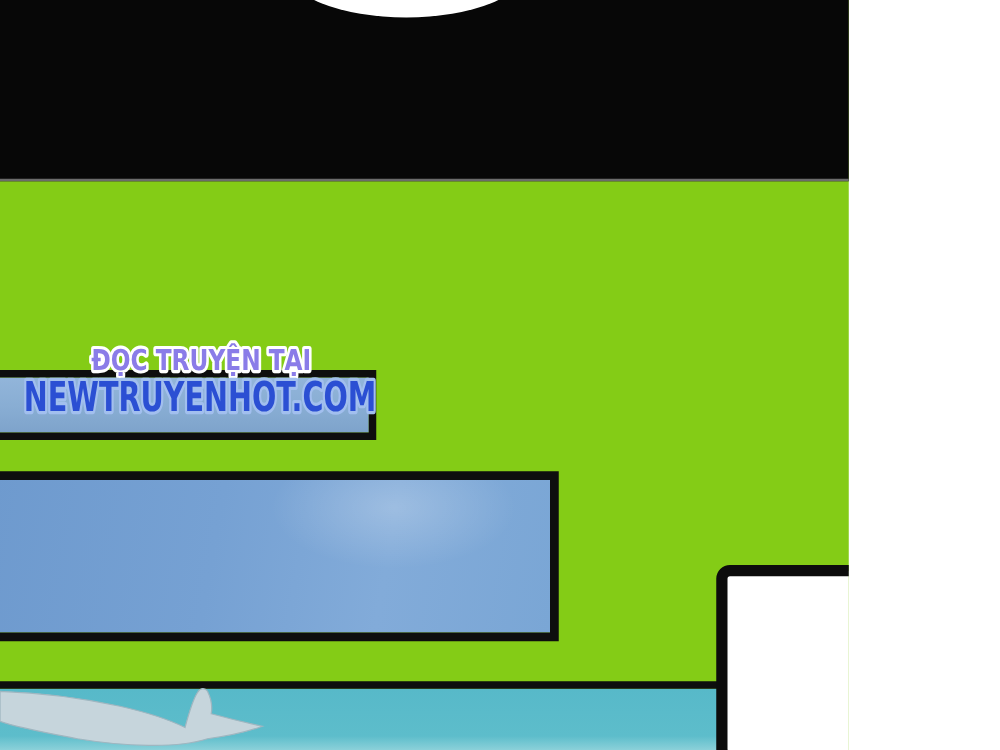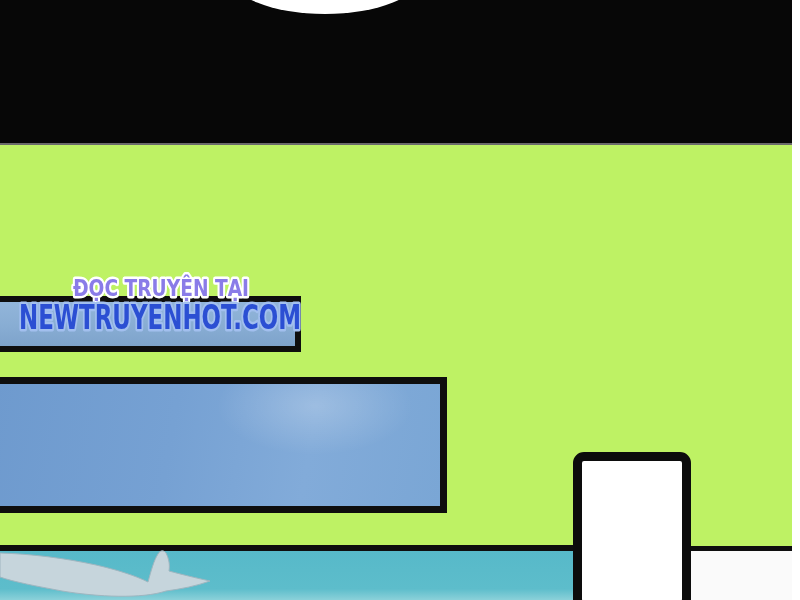--- a/index.html
+++ b/index.html
@@ -3,24 +3,24 @@
 <meta charset="utf-8">
 <style>
   html, body {
     margin: 0;
     padding: 0;
     background: #ffffff;
     font-family: "DejaVu Sans", sans-serif;
   }
   #page {
     position: relative;
-    width: 792px;
+    width: 679px;
     height: 600px;
     overflow: hidden;
-    background: #bef264;
+    background: #84cc16;
   }
   
   .black-band {
     position: absolute;
     left: 0; top: 0;
     width: 800px; height: 143px;
     background: #070707;
     border-bottom: 2px solid #6b6b6b;
     z-index: 2;
   }

